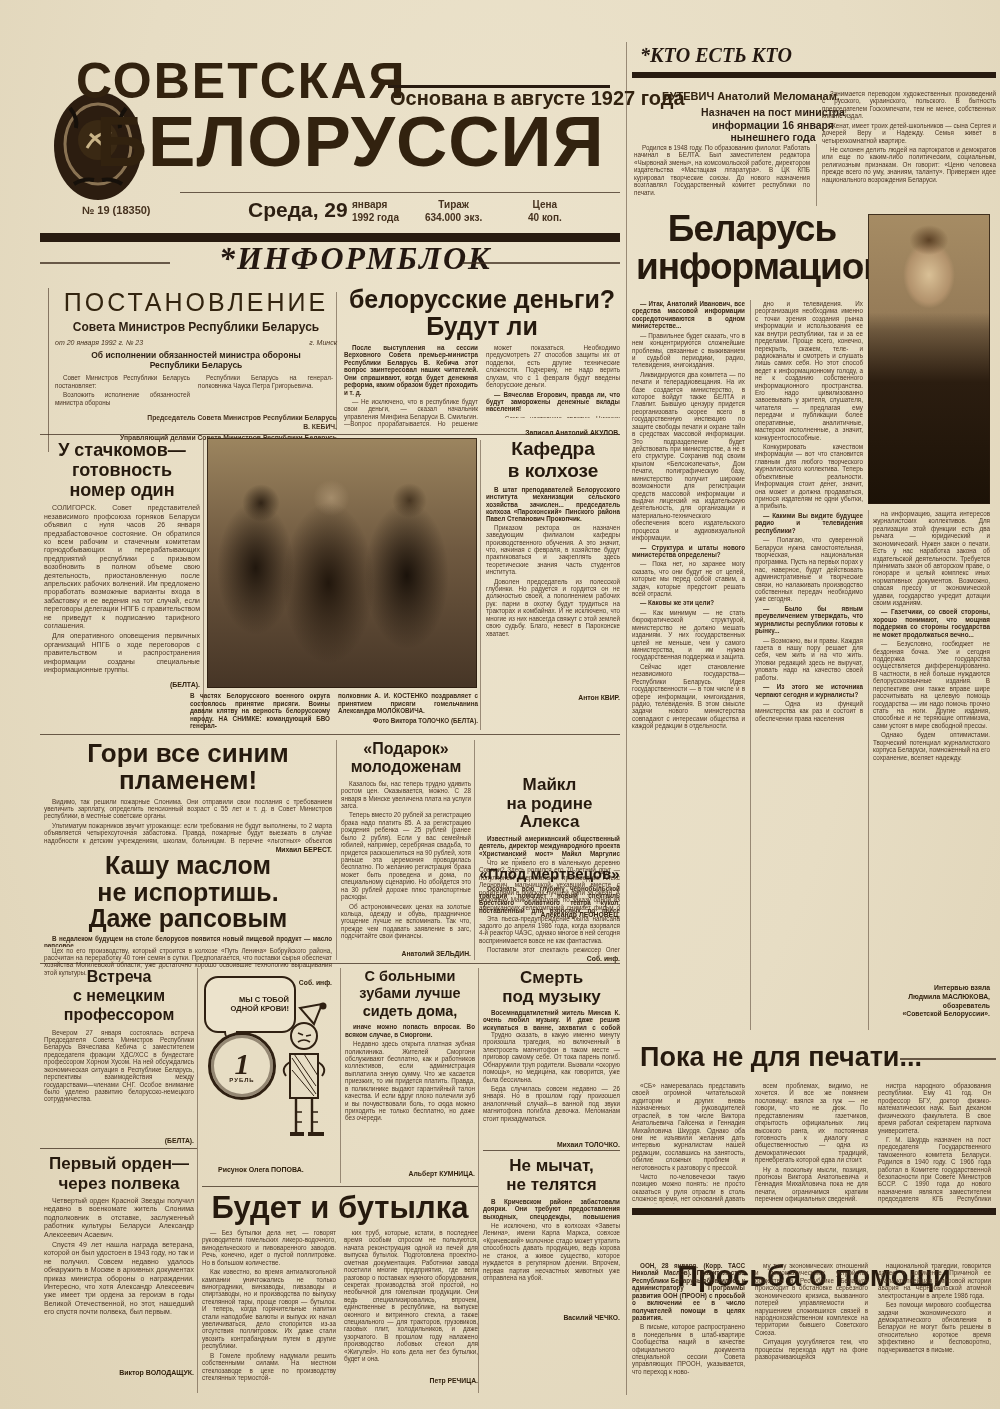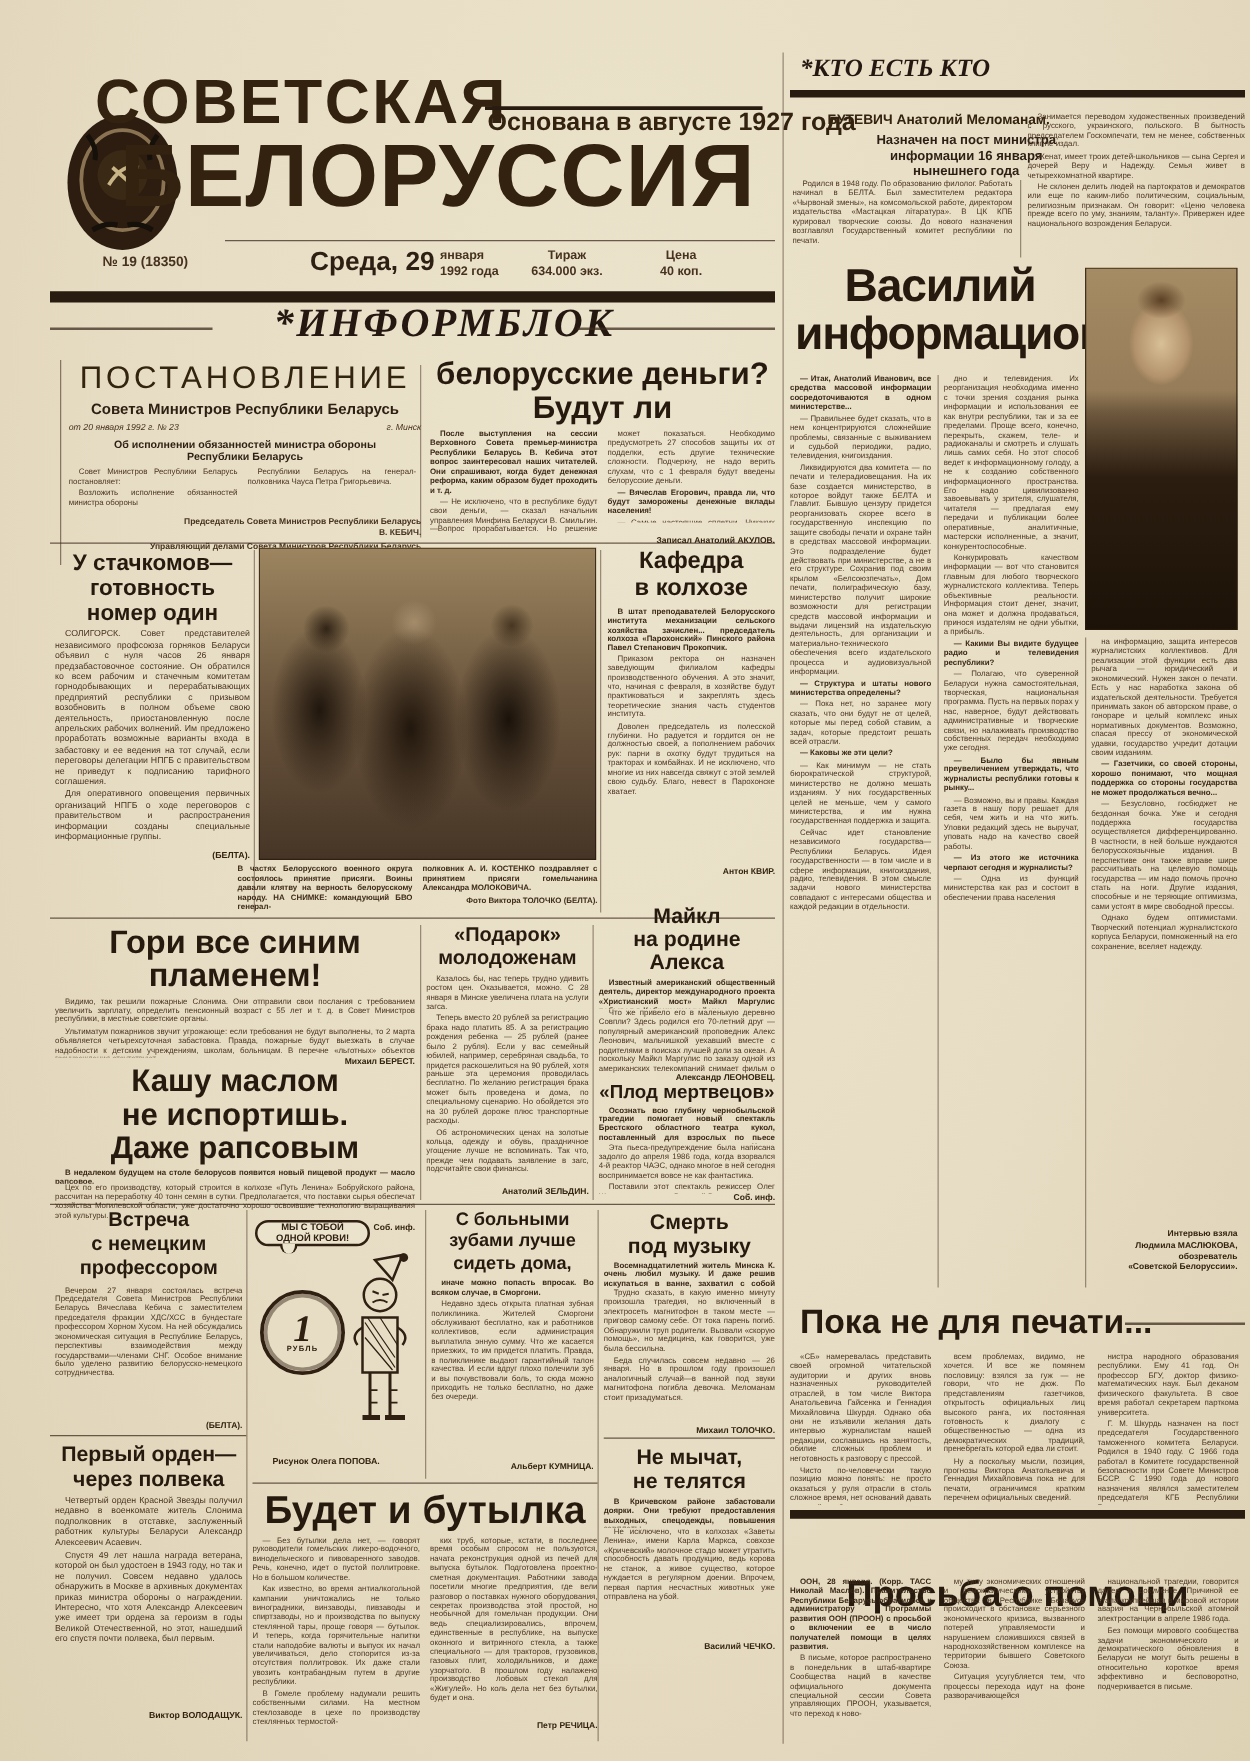--- a/index.html
+++ b/index.html
@@ -36,21 +36,21 @@
     linear-gradient(180deg, rgba(0,0,0,0) 34%, #33251763 40%, #2b1d10 58%, #1c1207 100%),
     linear-gradient(180deg,#a68c64 0%,#8a7050 60%,#6b543a 100%);
     box-shadow:inset 0 0 0 1px rgba(40,26,14,.8);}
   .coin{position:absolute;width:62px;height:62px;border-radius:50%;
     border:3px solid #2f2012;box-shadow:inset 0 0 0 3px rgba(47,32,18,.45);
     display:flex;align-items:center;justify-content:center;flex-direction:column;
     color:#2f2012;background:#e7ddc4;}
   .coin .one{font-family:"Liberation Serif",serif;font-weight:bold;font-style:italic;font-size:30px;line-height:.9;}
   .coin .rub{font-size:6px;font-weight:bold;letter-spacing:1px;}
   .bubble{position:absolute;border:2px solid #2f2012;border-radius:14px;background:#ece3cc;
-    padding:0 5px;font-size:7.5px;font-weight:bold;text-align:center;color:#2f2012;line-height:1.15;}
+    padding:18px 5px;font-size:7.5px;font-weight:bold;text-align:right;color:#2f2012;line-height:1.15;}
   .bubble:after{content:"";position:absolute;left:18px;bottom:-8px;width:10px;height:8px;
     background:#ece3cc;border-left:2px solid #2f2012;border-right:2px solid #2f2012;border-radius:0 0 8px 8px;}
 </style>
 </head>
 <body>
 
 <div class="page">
 
   <div class="abs" style="left:50px;top:88px;width:96px;height:116px;">
     <svg width="96" height="116" viewBox="0 0 96 116">
@@ -99,21 +99,21 @@
     </div>
   <div class="vr" style="left:816px;top:144px;height:62px;"></div>
   <div class="abs col t6" style="left:822px;top:90px;width:174px;height:118px;">
       <p>Занимается переводом художественных произведений с русского, украинского, польского. В бытность председателем Госкомпечати, тем не менее, собственных книг не издал.</p>
       <p>Женат, имеет троих детей-школьников — сына Сергея и дочерей Веру и Надежду. Семья живет в четырехкомнатной квартире.</p>
       <p>Не склонен делить людей на партократов и демократов или еще по каким-либо политическим, социальным, религиозным признакам. Он говорит: «Ценю человека прежде всего по уму, знаниям, таланту». Привержен идее национального возрождения Беларуси.</p>
     </div>
 
   <div class="abs hl" style="left:636px;top:210px;width:232px;">
     <div style="font-size:37px;font-weight:bold;letter-spacing:-1px;line-height:1.02;text-align:center;color:#261a0e;">
-        <div>Василий</div>
+        <div>Беларусь</div>
         <div>информационная</div>
       </div>
   </div>
   <div class="abs photo-portrait" style="left:868px;top:214px;width:122px;height:290px;"></div>
   <div class="abs col t6" style="left:632px;top:300px;width:113px;height:732px;">
       <p class="b">— Итак, Анатолий Иванович, все средства массовой информации сосредоточиваются в одном министерстве...</p>
       <p>— Правильнее будет сказать, что в нем концентрируются сложнейшие проблемы, связанные с выживанием и судьбой периодики, радио, телевидения, книгоиздания.</p>
       <p>Ликвидируются два комитета — по печати и телерадиовещания. На их базе создается министерство, в которое войдут также БЕЛТА и Главлит. Бывшую цензуру придется реорганизовать скорее всего в государственную инспекцию по защите свободы печати и охране тайн в средствах массовой информации. Это подразделение будет действовать при министерстве, а не в его структуре. Сохранив под своим крылом «Белсоюзпечать», Дом печати, полиграфическую базу, министерство получит широкие возможности для регистрации средств массовой информации и выдачи лицензий на издательскую деятельность, для организации и материально-технического обеспечения всего издательского процесса и аудиовизуальной информации.</p>
       <p class="b">— Структура и штаты нового министерства определены?</p>
       <p>— Пока нет, но заранее могу сказать, что они будут не от целей, которые мы перед собой ставим, а задач, которые предстоит решать всей отрасли.</p>
@@ -316,21 +316,21 @@
         </div>
     </div>
     <div class="col t6" style="margin-top:3px;height:170px;">
         <p>Казалось бы, нас теперь трудно удивить ростом цен. Оказывается, можно. С 28 января в Минске увеличена плата на услуги загса.</p>
         <p>Теперь вместо 20 рублей за регистрацию брака надо платить 85. А за регистрацию рождения ребенка — 25 рублей (ранее было 2 рубля). Если у вас семейный юбилей, например, серебряная свадьба, то придется раскошелиться на 90 рублей, хотя раньше эта церемония проводилась бесплатно. По желанию регистрация брака может быть проведена и дома, по специальному сценарию. Но обойдется это на 30 рублей дороже плюс транспортные расходы.</p>
         <p>Об астрономических ценах на золотые кольца, одежду и обувь, праздничное угощение лучше не вспоминать. Так что, прежде чем подавать заявление в загс, подсчитайте свои финансы.</p>
       </div>
     <div class="byline" style="font-size:6.8px;">Анатолий ЗЕЛЬДИН.</div>
   </div>
   <div class="vr" style="left:474px;top:740px;height:220px;"></div>
-  <div class="abs" style="left:479px;top:724px;width:141px;">
+  <div class="abs" style="left:479px;top:776px;width:141px;">
     <div class="hl">
       <div style="font-size:17px;font-weight:bold;text-align:center;line-height:1.1;color:#261a0e;">
           <div>Майкл</div>
           <div>на родине Алекса</div>
         </div>
     </div>
     <div class="col t6" style="margin-top:3px;height:24px;">
         <p class="b">Известный американский общественный деятель, директор международного проекта «Христианский мост» Майкл Маргулис побывал в Кобринском районе.</p>
       </div>
     <div class="col t6" style="height:52px;">

